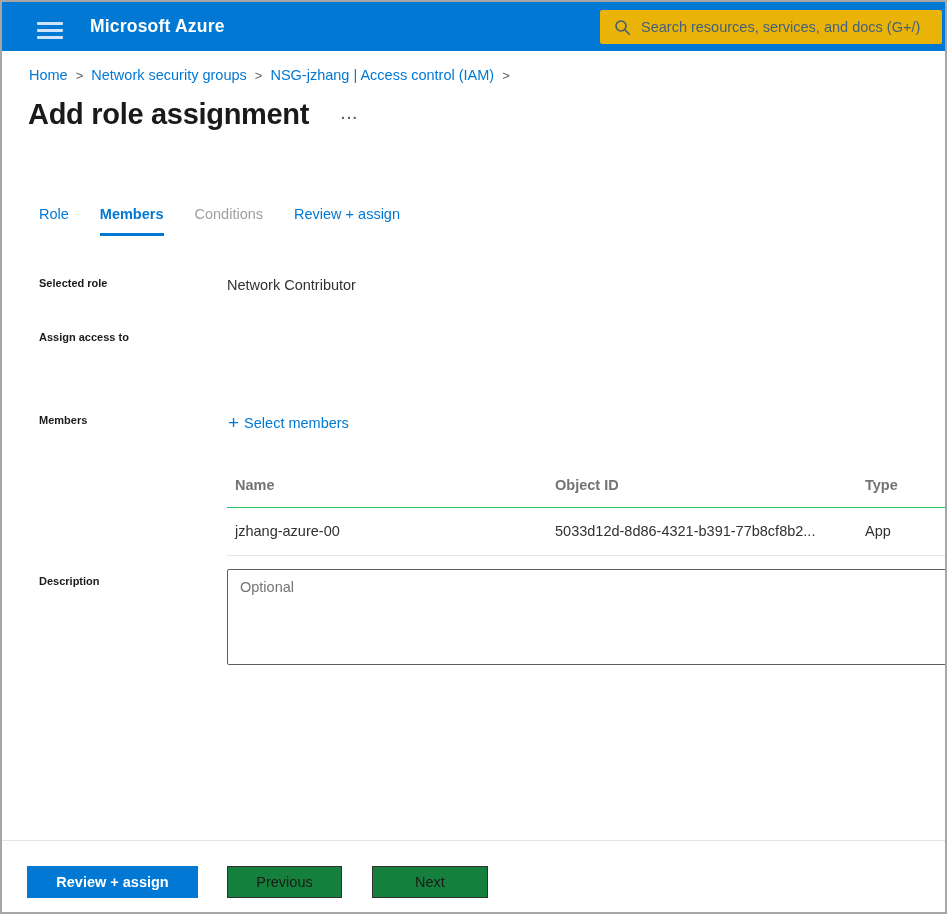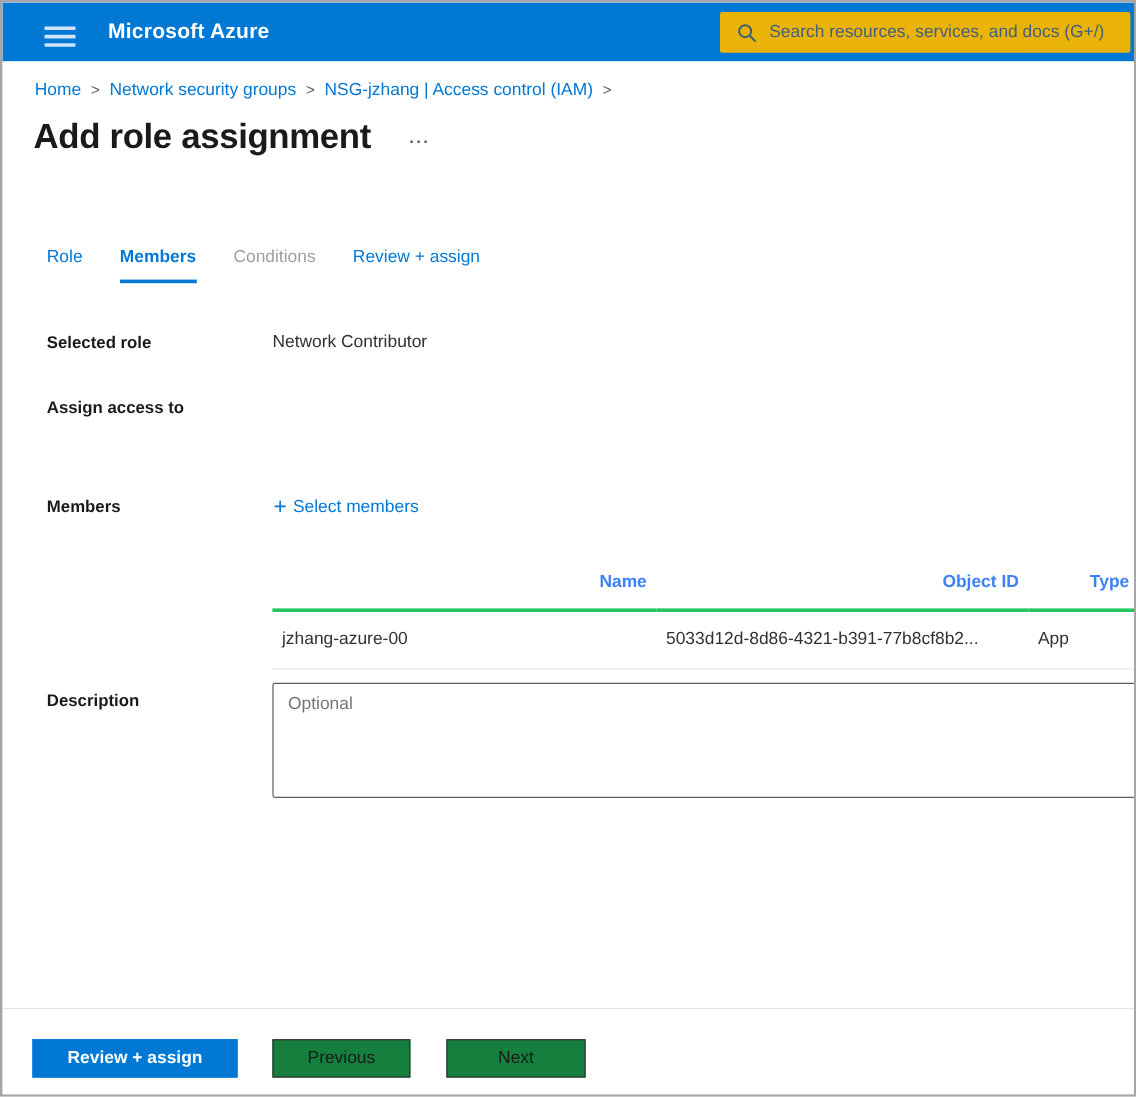--- a/index.html
+++ b/index.html
@@ -34,40 +34,40 @@
   .page-title { position:absolute; top:96px; left:26px; font-size:29px; font-weight:700; color:#1b1a19; letter-spacing:-.3px; }
   .more-actions { position:absolute; top:104px; left:339px; color:#605e5c; font-size:14px; font-weight:700; letter-spacing:2px; cursor:pointer; }
 
   
   .tabs { position:absolute; top:204px; left:37px; display:flex; gap:31px; font-size:14.5px; }
   .tab { color:#0078d4; text-decoration:none; padding-bottom:11px; cursor:pointer; border-bottom:3px solid transparent; }
   .tab.active { font-weight:700; border-bottom-color:#0078d4; }
   .tab.disabled { color:#a19f9d; cursor:default; }
 
   
-  .form-label { position:absolute; left:37px; font-weight:700; font-size:14px; color:#1b1a19; }
+  .form-label { position:absolute; left:37px; font-weight:700; font-size:11px; color:#1b1a19; }
   .lbl-selected-role { top:275px; }
   .val-selected-role { position:absolute; left:225px; top:275px; color:#323130; }
   .lbl-assign { top:329px; }
   .radio-group { position:absolute; left:225px; top:324px; }
   .radio-row { display:flex; align-items:center; margin-bottom:9px; cursor:pointer; }
   .radio-outer { width:19px; height:19px; border-radius:50%; flex:none; display:flex; align-items:center; justify-content:center; }
   .radio-outer.on  { border:1.5px solid #0078d4; }
   .radio-outer.off { border:1.5px solid #484644; }
   .radio-dot { width:9px; height:9px; border-radius:50%; background:#0078d4; }
   .radio-text { margin-left:10px; color:#323130; }
   .lbl-members { top:412px; }
   .select-members { position:absolute; left:226px; top:410px; color:#0078d4; text-decoration:none; cursor:pointer; }
   .select-members .plus { font-size:19px; font-weight:300; margin-right:5px; vertical-align:-1px; }
 
   
   .members-table { position:absolute; left:225px; right:0; top:462px; border-collapse:collapse; width:722px; font-size:14.5px; }
   .members-table th {
-    text-align:right; font-weight:700; color:#3b82f6;
-    padding:13px 8px 14px 8px; border-bottom:3px solid #22c55e;
+    text-align:left; font-weight:700; color:#737373;
+    padding:13px 8px 14px 8px; border-bottom:1px solid #22c55e;
   }
   .members-table td { padding:15px 8px 16px 8px; border-bottom:1px solid #e8e6e4; color:#323130; white-space:nowrap; }
   .col-name { width:320px; }
   .col-objectid { width:310px; }
 
   
   .lbl-description { top:573px; }
   .description-box {
     position:absolute; left:225px; top:567px; width:760px; height:96px;
     border:1px solid #605e5c; border-radius:2px; background:#fff;

